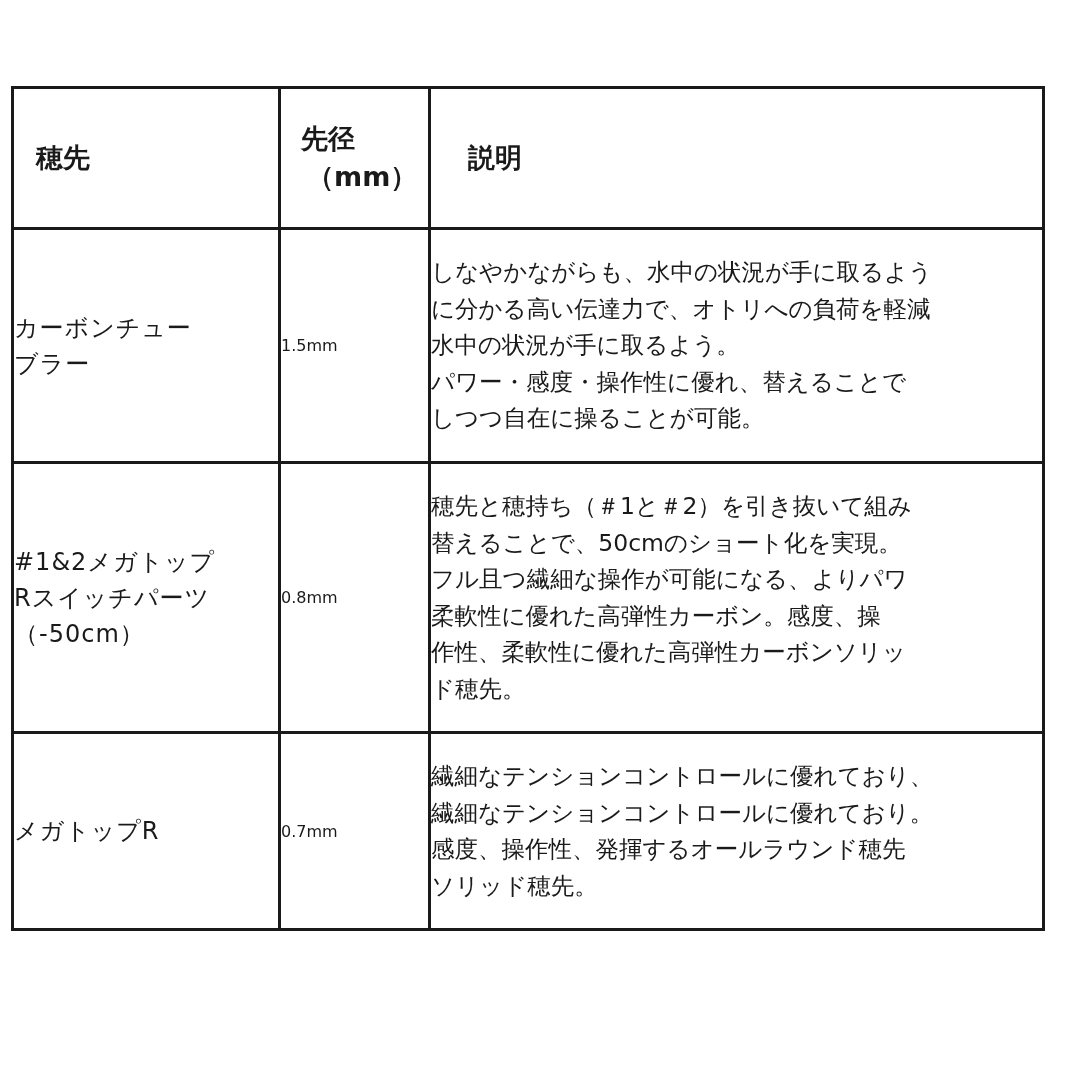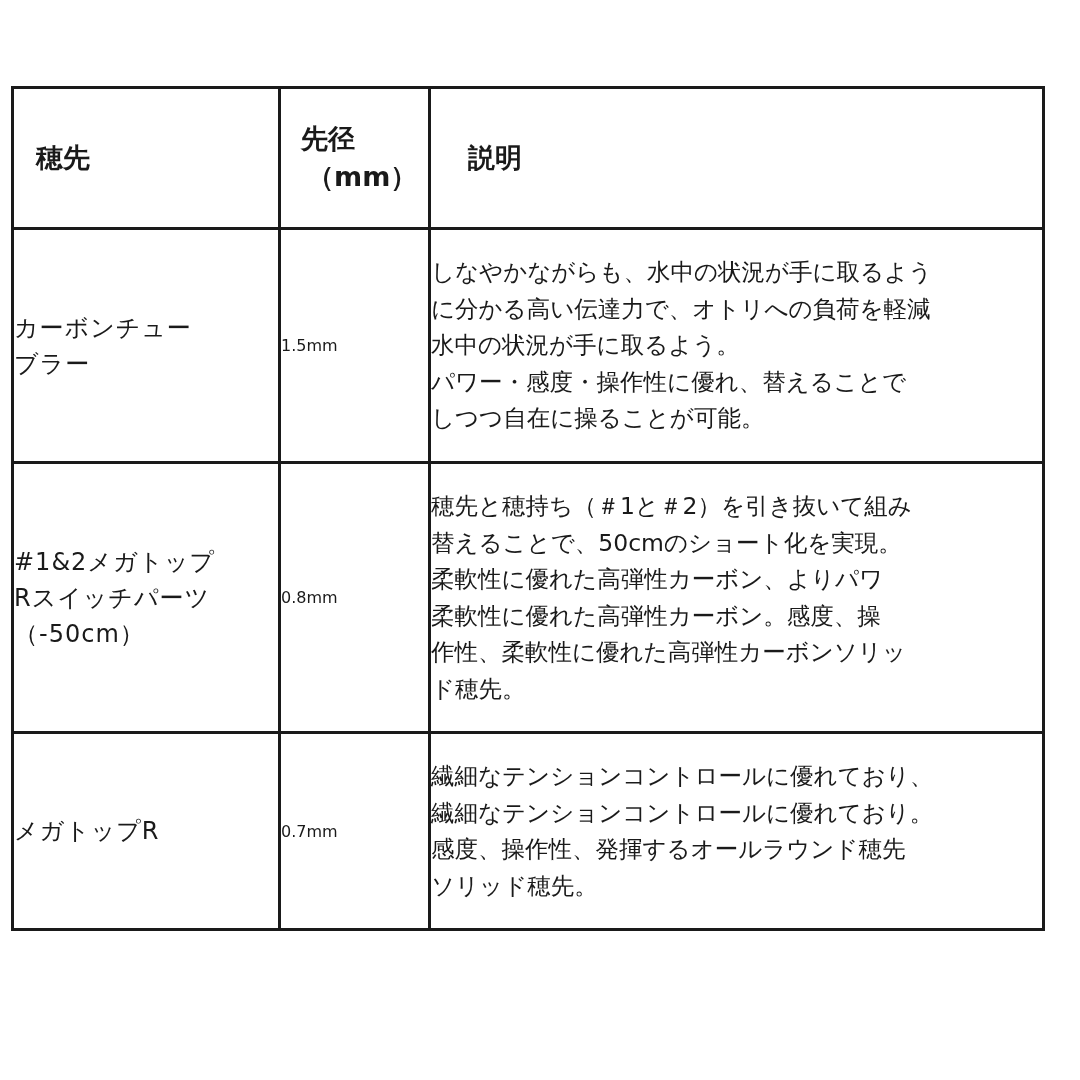--- a/index.html
+++ b/index.html
@@ -70,21 +70,21 @@
       <span class="nm-line">#1&amp;2メガトップ</span>
       <span class="nm-line">Rスイッチパーツ</span>
       <span class="nm-line">（-50cm）</span>
     </td>
     <td class="dia">
       <span>0.8mm</span>
     </td>
     <td class="desc">
       <span class="line">穂先と穂持ち（＃1と＃2）を引き抜いて組み</span>
       <span class="line">替えることで、50cmのショート化を実現。</span>
-      <span class="line">柔軟性に優れた高弾性カーボン、よりパワ</span>
+      <span class="line">フル且つ繊細な操作が可能になる、よりパワ</span>
       <span class="line">柔軟性に優れた高弾性カーボン。感度、操</span>
       <span class="line">作性、柔軟性に優れた高弾性カーボンソリッ</span>
       <span class="line">ド穂先。</span>
     </td>
   </tr>
 
   <tr class="r3">
     <td class="name">
       <span class="nm-line">メガトップR</span>
     </td>

